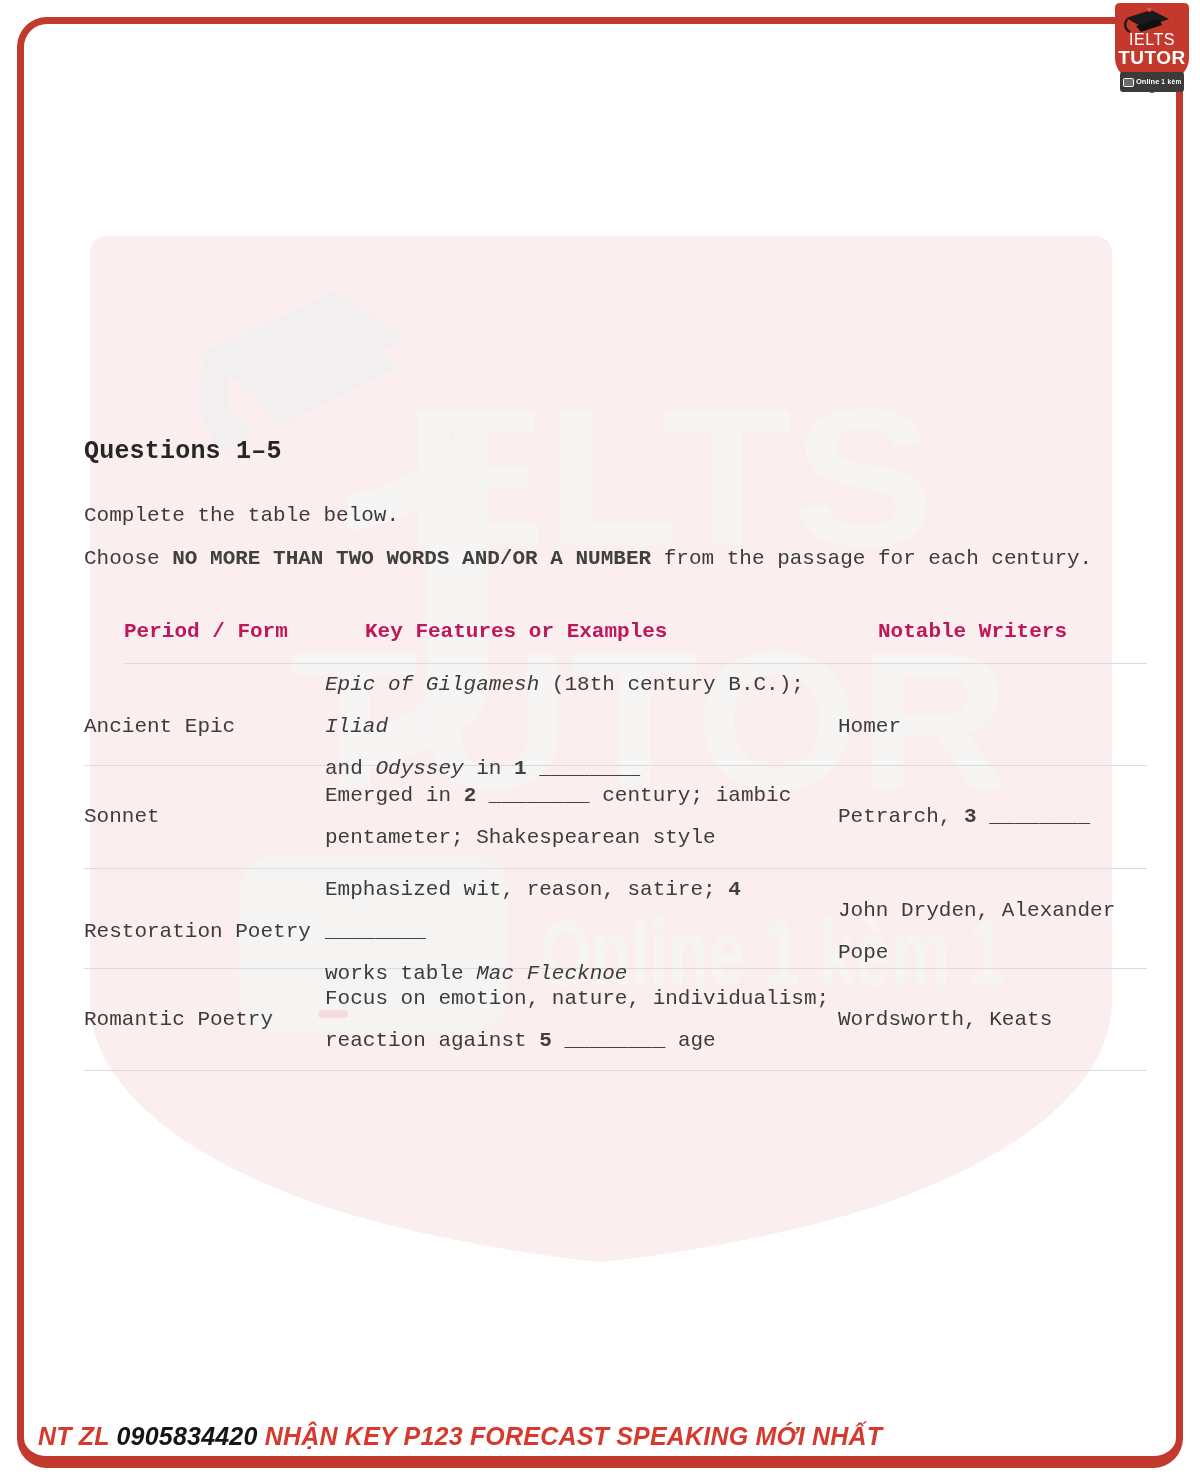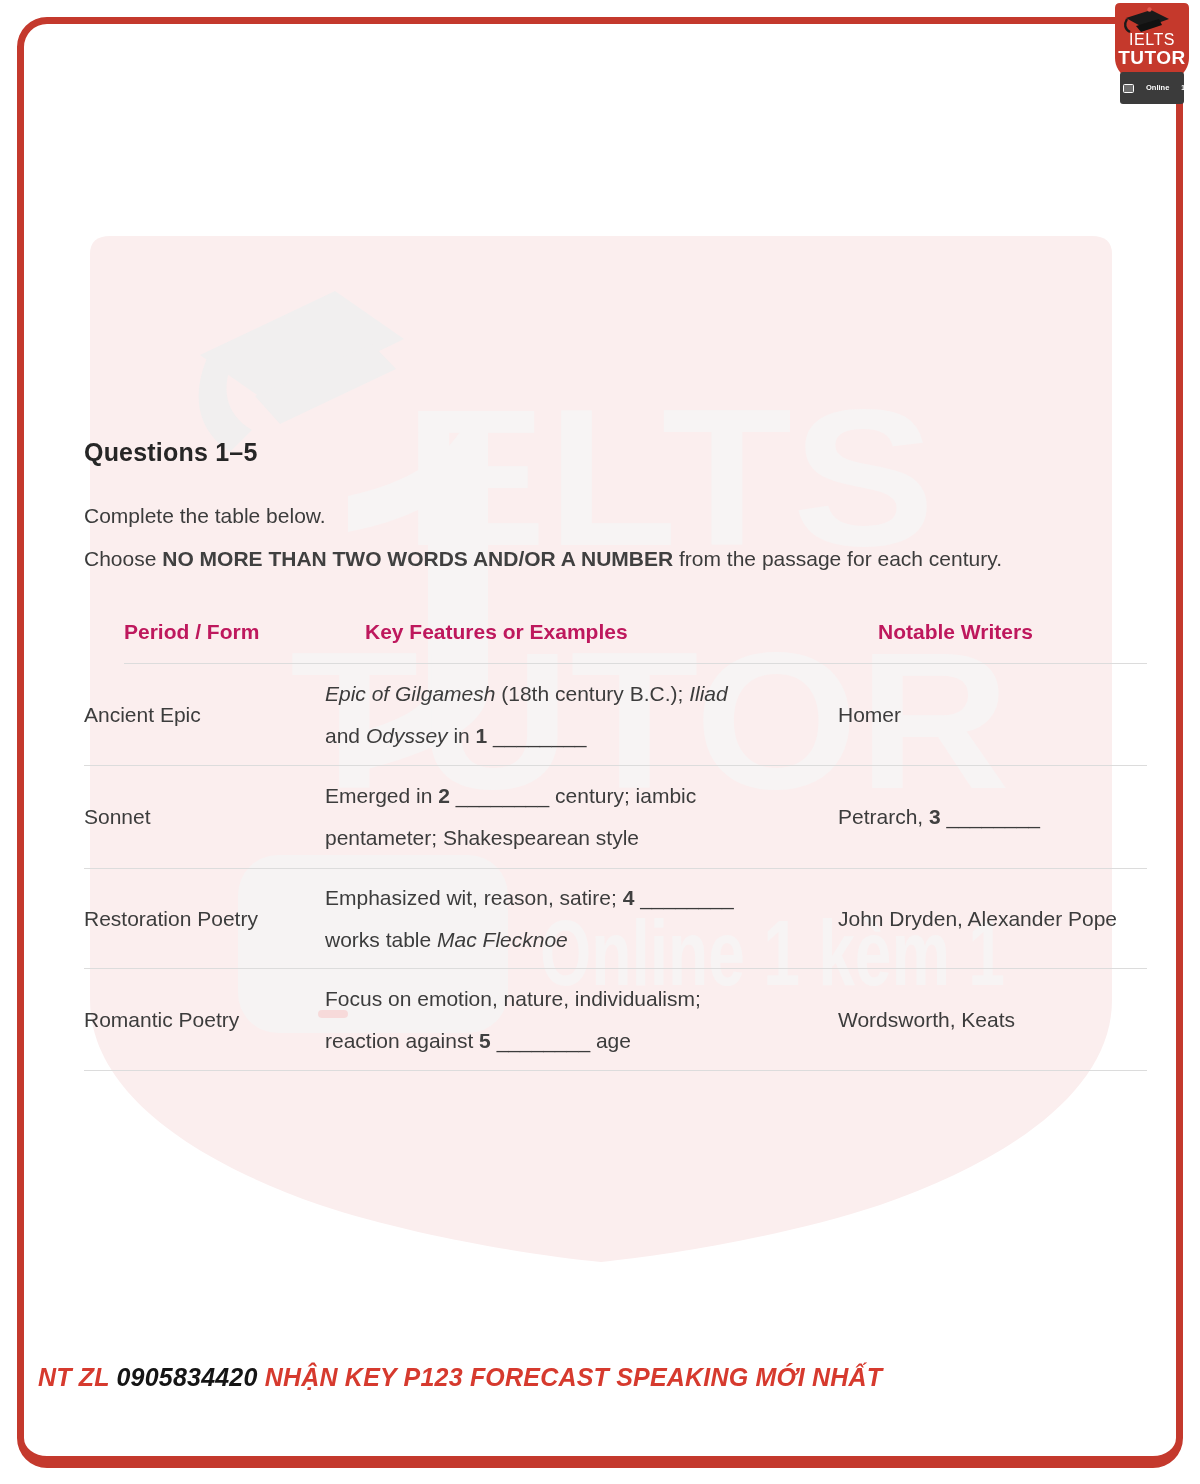--- a/index.html
+++ b/index.html
@@ -37,30 +37,30 @@
     position:absolute;top:28px;left:0;width:100%;text-align:center;
     color:#fff;font-weight:400;font-size:16px;letter-spacing:.5px;line-height:17px;
   }
   .logo-tutor{
     position:absolute;top:45px;left:0;width:100%;text-align:center;
     color:#fff;font-weight:800;font-size:19px;letter-spacing:.5px;line-height:20px;
   }
   .logo-badge{
     position:absolute;top:69px;left:6px;width:64px;height:14px;
     background:#3b3b3b;border-radius:3px;
-    display:flex;align-items:center;gap:12px;padding:16px 3px;box-sizing:border-box;
+    display:flex;align-items:center;gap:2px;padding:10px 3px;box-sizing:border-box;
   }
   .monitor{
     width:9px;height:7px;border:1.5px solid #fff;border-radius:1.5px;
     background:#6d6d6d;flex:0 0 auto;
   }
   .badge-online{color:#fff;font-weight:700;font-size:7.5px;line-height:8px;white-space:nowrap;}
   .badge-rest{color:#fff;font-weight:700;font-size:6.5px;line-height:8px;letter-spacing:.4px;white-space:nowrap;}
   
-  .content{position:absolute;left:84px;top:438px;width:1063px;z-index:2;}
+  .content{position:absolute;left:84px;top:438px;width:1063px;z-index:2;font-family:Liberation Mono, monospace;}
   .q-title{
     margin:0;font-size:25px;font-weight:700;color:#262626;line-height:28px;letter-spacing:.2px;
   }
   .instr-1{margin-top:37px;font-size:21px;line-height:25px;color:var(--ink);}
   .instr-2{margin-top:18px;font-size:21px;line-height:25px;color:var(--ink);}
   .instr-2 .rich-line{line-height:25px;}
   .s-b{font-weight:700;color:#404040;}
   .s-i{font-style:italic;}
   .s-red{color:var(--footer-red);}
   .s-dark{color:#151515;}
@@ -77,21 +77,21 @@
     border-bottom:1px solid var(--line);
     align-items:center;
     font-size:21px;color:var(--ink);
     box-sizing:border-box;
   }
   .r1{height:102px;} .r2{height:103px;} .r3{height:100px;} .r4{height:102px;}
   .cell .rich-line{line-height:42px;}
   .cell-period{line-height:26px;}
   
   .footer{
-    position:absolute;left:38px;top:1362px;z-index:10;
+    position:absolute;left:38px;top:1421px;z-index:10;
     font-size:25px;font-weight:700;font-style:italic;letter-spacing:.2px;
     white-space:nowrap;
   }
   .footer .rich-line{line-height:31px;}
 </style>
 </head>
 <body>
 
 <svg class="watermark" viewBox="0 0 1200 1484" xmlns="http://www.w3.org/2000/svg" aria-hidden="true">
   <path d="M110,236 H1092 Q1112,236 1112,254 V1000

